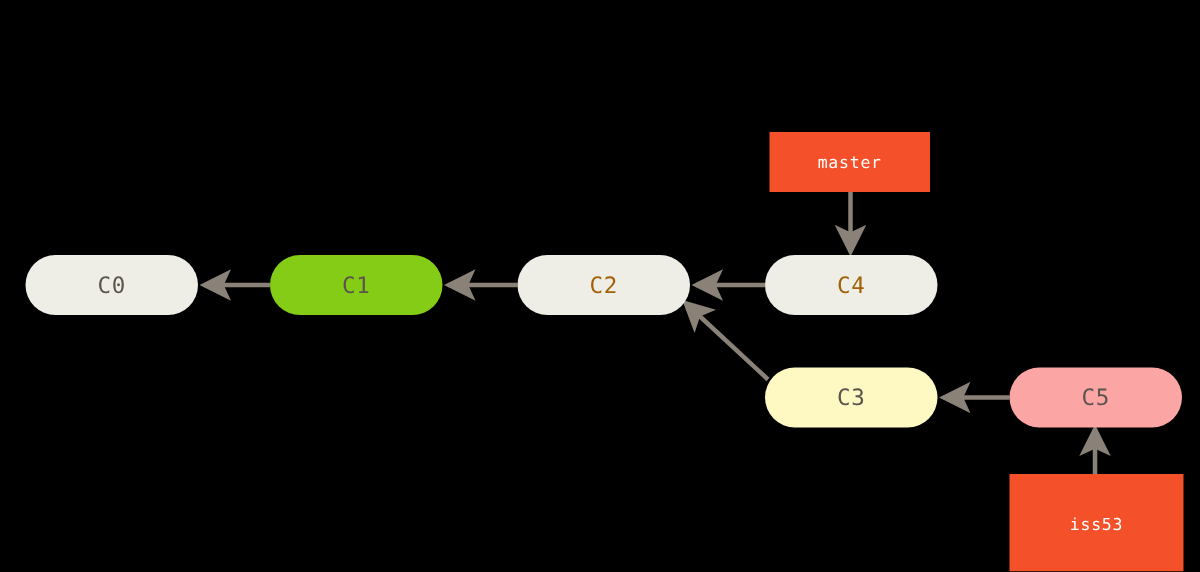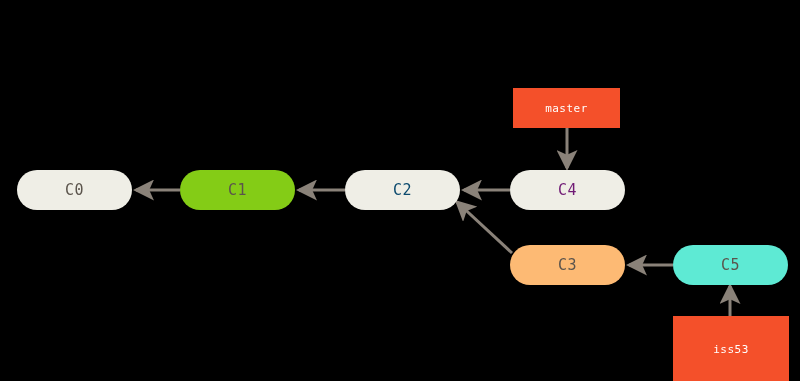--- a/index.html
+++ b/index.html
@@ -80,29 +80,29 @@
   </svg>
 
   <div id="commit-layer">
       <div class="commit" style="left: 17px; top: 170px; background: rgb(239, 238, 230);">
         <span class="label" style="color: rgb(91, 84, 76);">C0</span>
       </div>
       <div class="commit" style="left: 180px; top: 170px; background: #84cc16;">
         <span class="label" style="color: rgb(91, 84, 76);">C1</span>
       </div>
       <div class="commit" style="left: 345px; top: 170px; background: rgb(239, 238, 230);">
-        <span class="label" style="color: #0c4a6e;">C2</span>
+        <span class="label" style="color: #a16207;">C2</span>
       </div>
       <div class="commit" style="left: 510px; top: 170px; background: rgb(239, 238, 230);">
-        <span class="label" style="color: #701a75; text-align: center;">C4</span>
+        <span class="label" style="color: #a16207; text-align: center;">C4</span>
       </div>
-      <div class="commit" style="left: 510px; top: 245px; background: #fdba74;">
+      <div class="commit" style="left: 510px; top: 245px; background: #fef9c3;">
         <span class="label" style="color: rgb(91, 84, 76);">C3</span>
       </div>
-      <div class="commit" style="left: 673px; top: 245px; background: #5eead4;">
+      <div class="commit" style="left: 673px; top: 245px; background: #fca5a5;">
         <span class="label" style="color: rgb(91, 84, 76);">C5</span>
       </div>
     </div>
   <div id="branch-layer">
       <div class="branch" style="left: 513px; top: 88px; width: 107px; height: 40px; background: rgb(244, 80, 42);">
         <span class="label" style="color: rgb(255, 255, 255);">master</span>
       </div>
       <div class="branch" style="left: 673px; top: 316px; width: 116px; height: 67px; background: rgb(244, 80, 42);">
         <span class="label" style="color: rgb(255, 255, 255);">iss53</span>
       </div>

